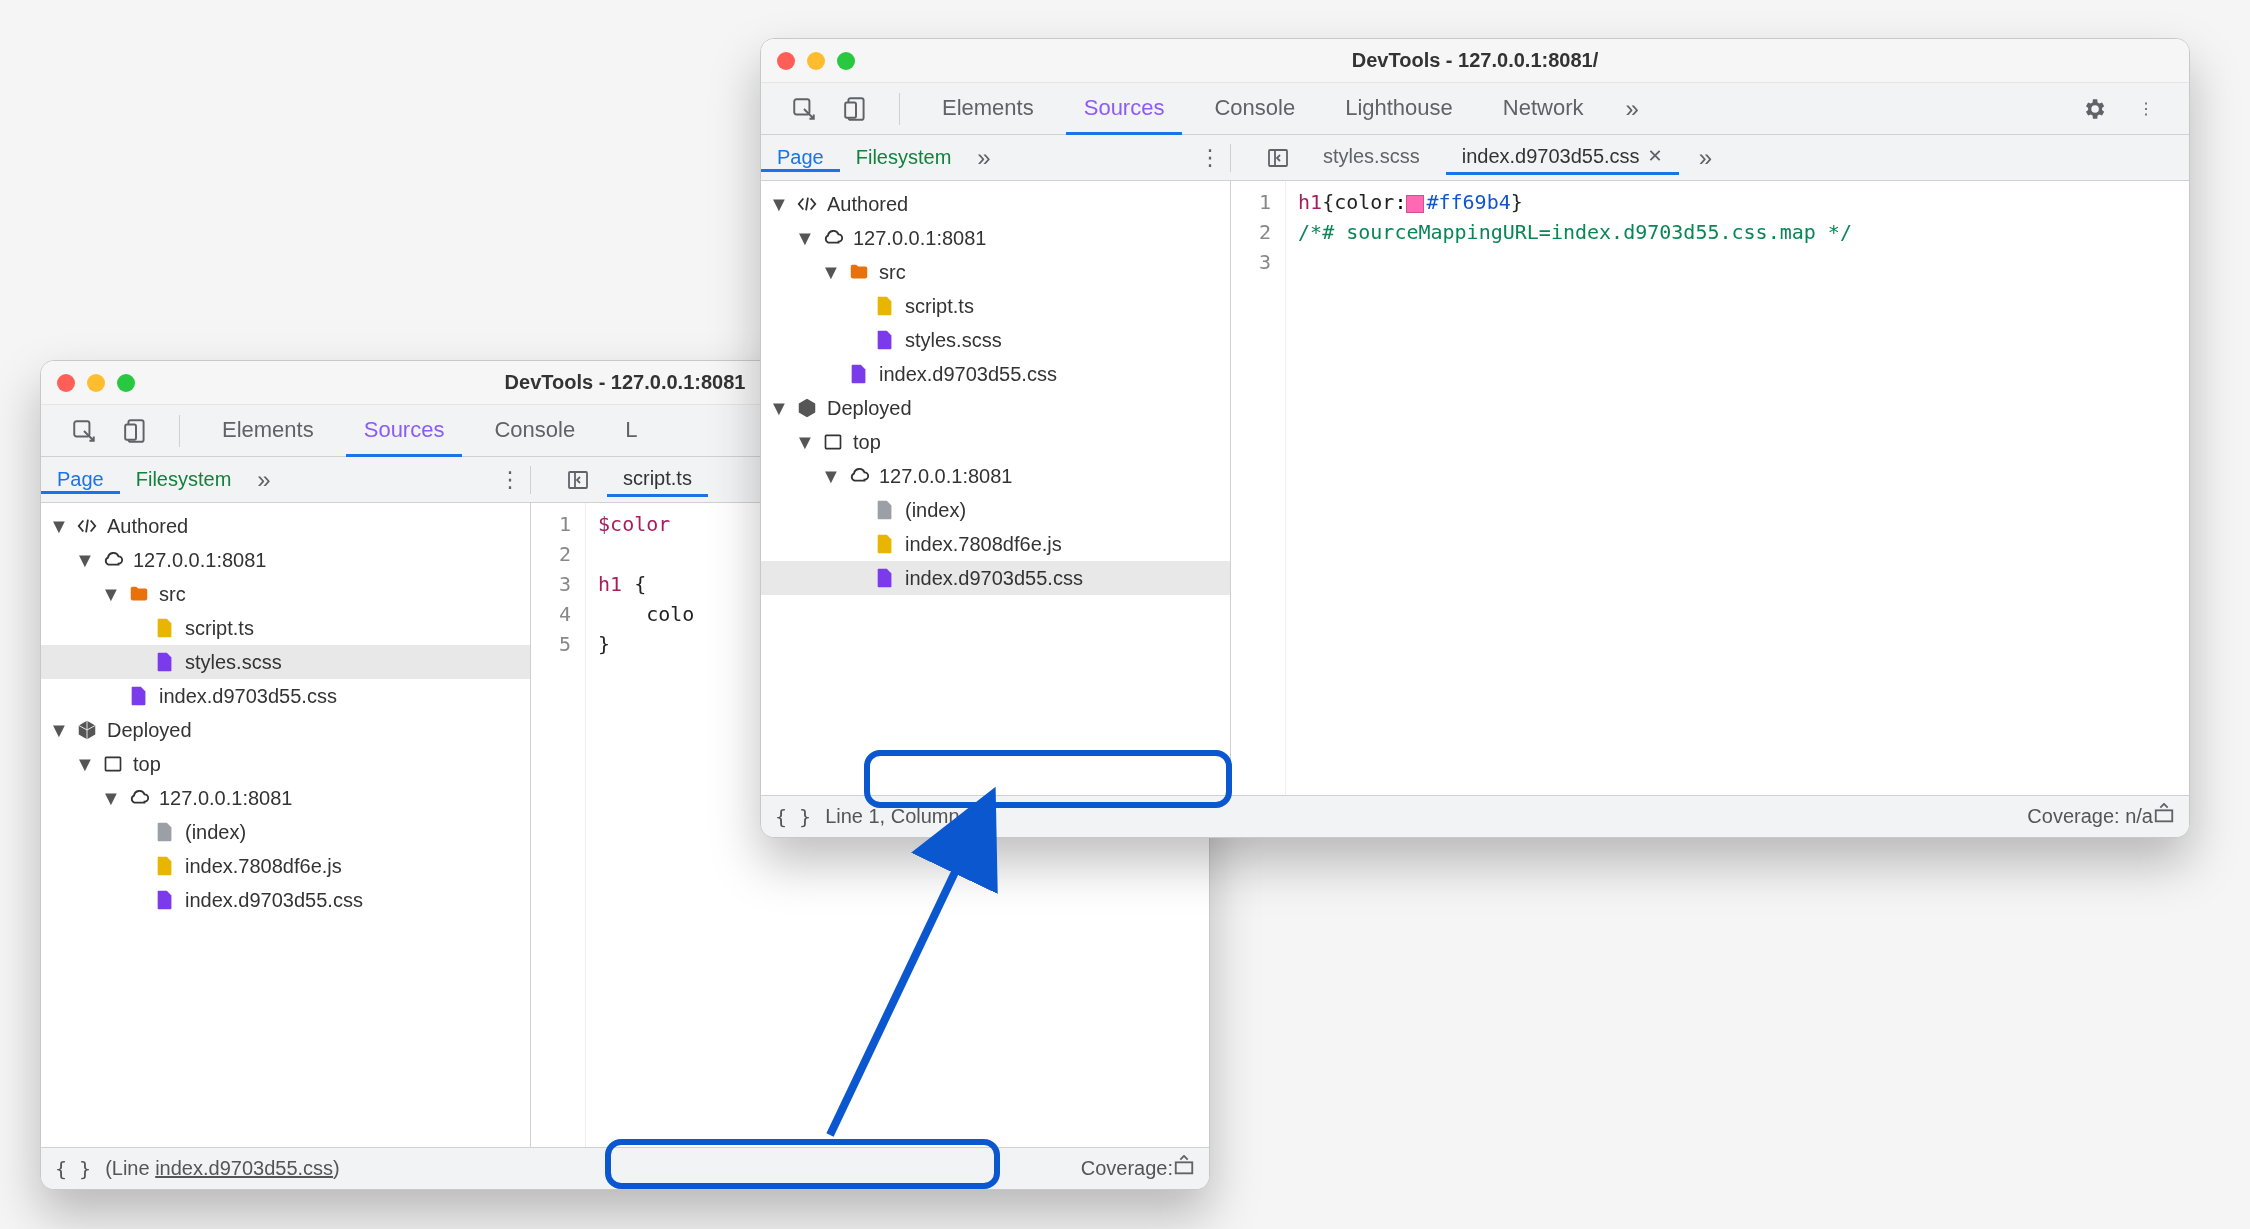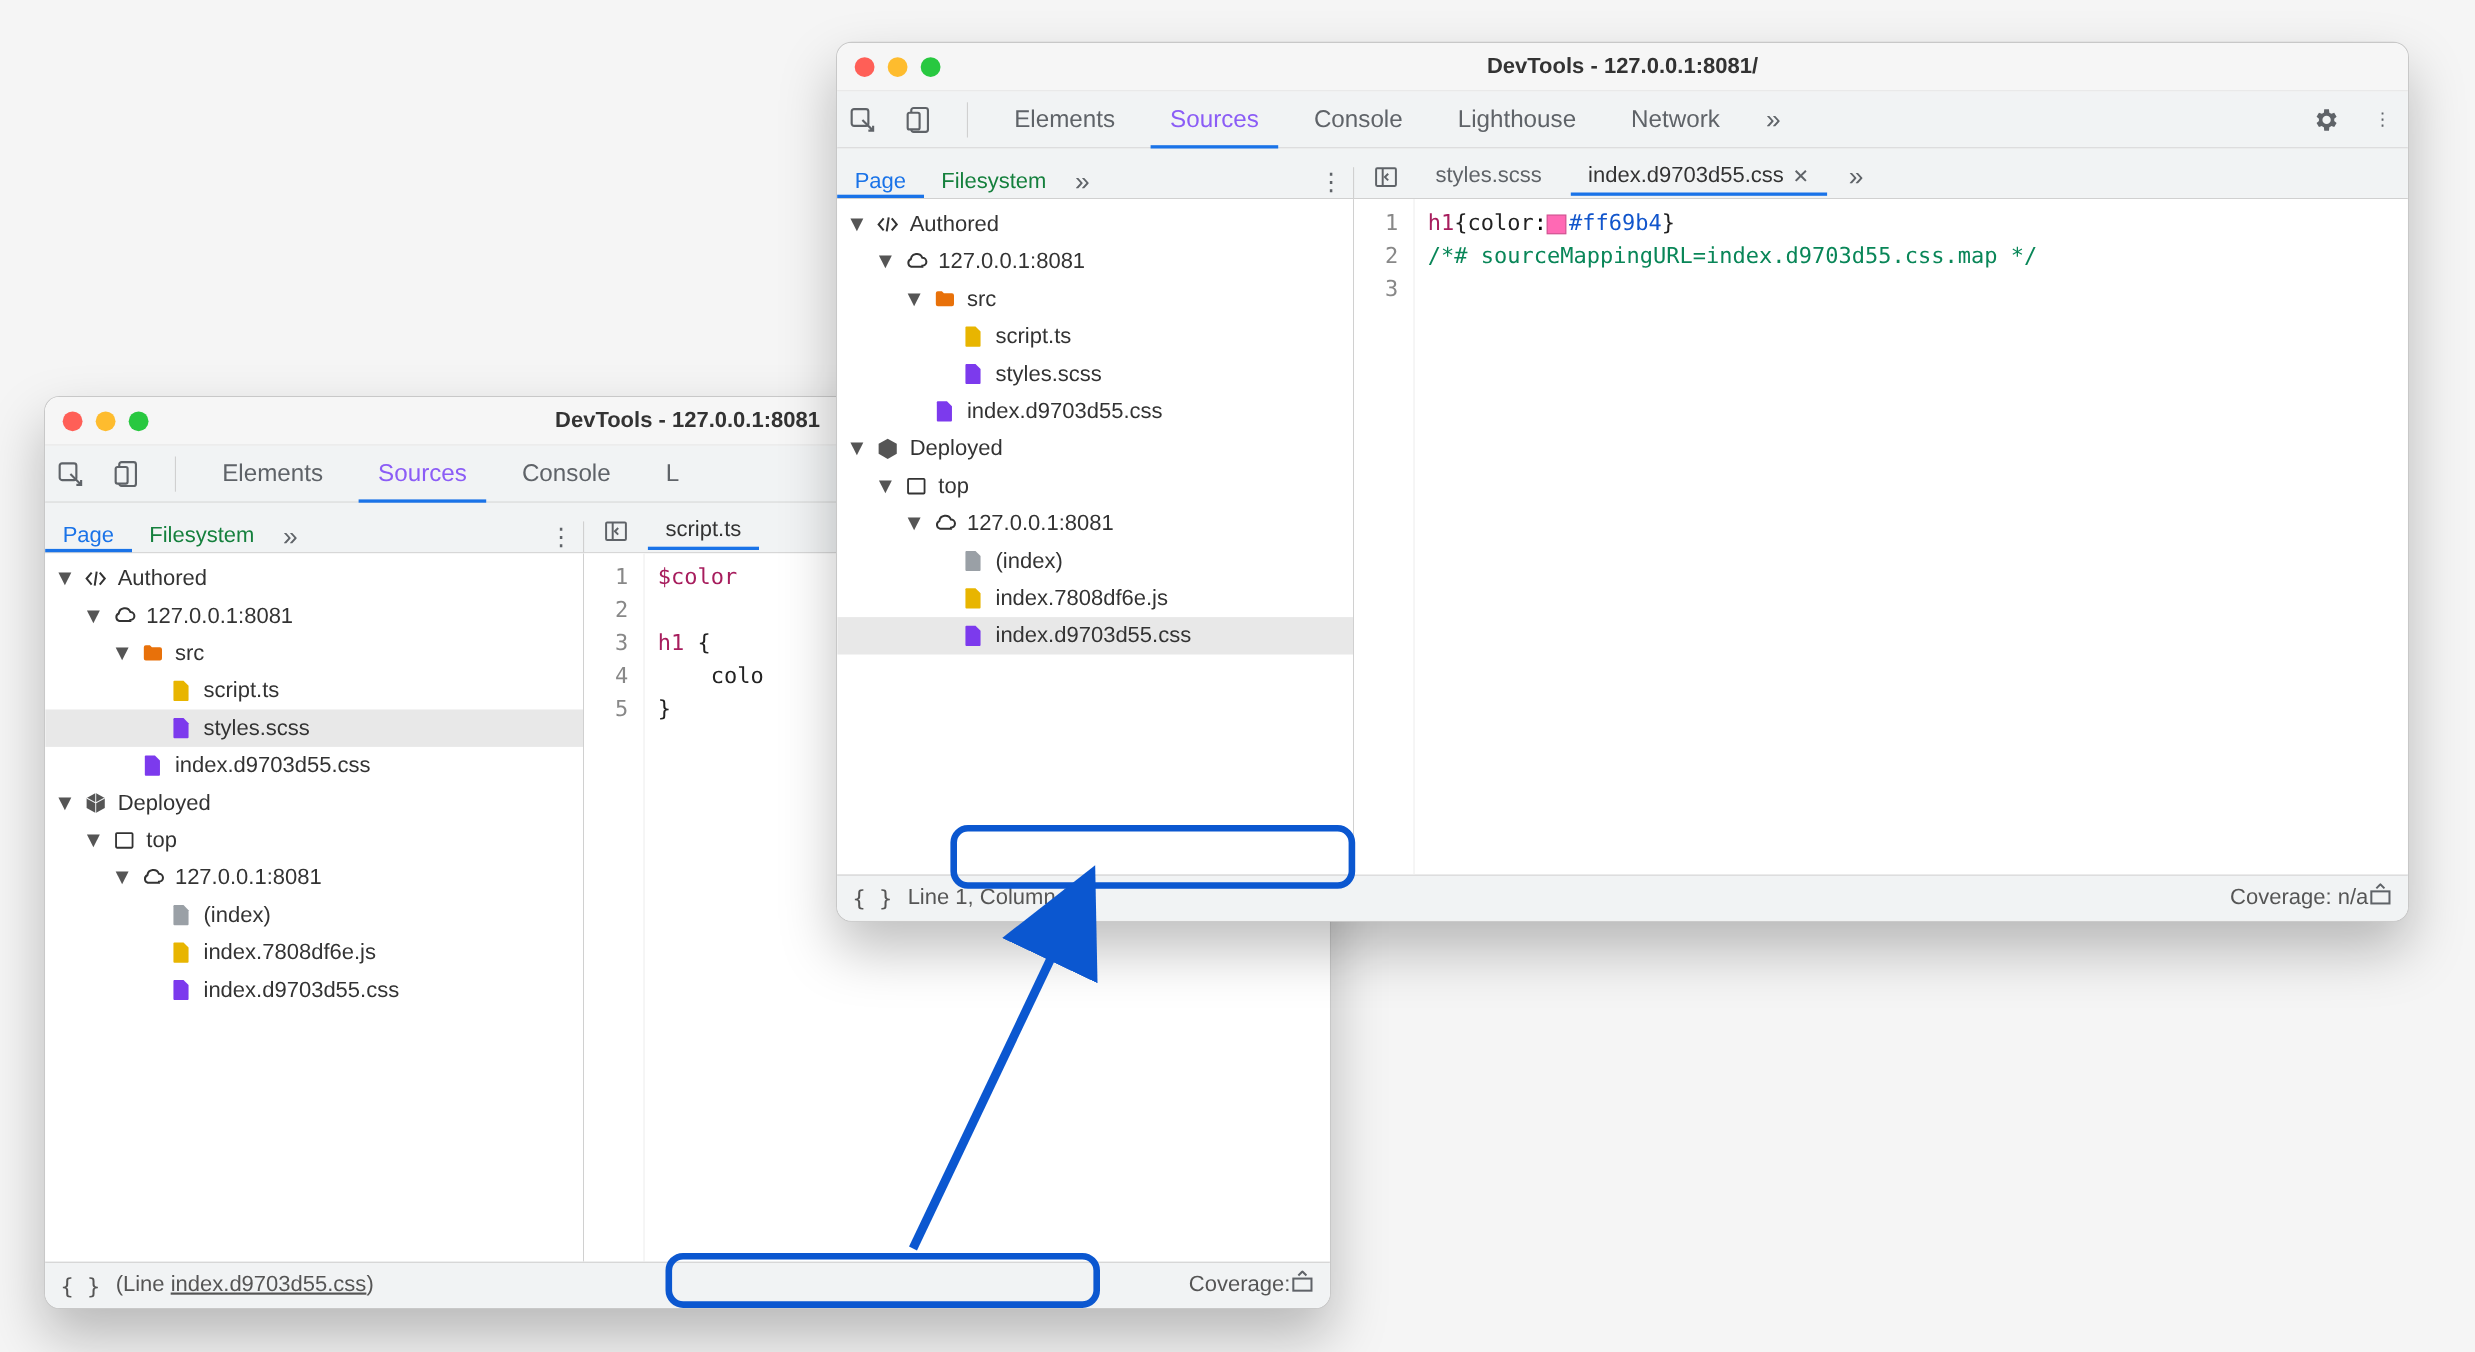--- a/index.html
+++ b/index.html
@@ -52,21 +52,21 @@
   color: #333;
   pointer-events: none;
 }
 
 .toolbar {
   height: 52px;
   background: #f1f3f4;
   border-bottom: 1px solid #d0d0d0;
   display: flex;
   align-items: center;
-  padding: 0 4px;
+  padding: 0 24px;
   gap: 14px;
 }
 .toolbar-icon {
   width: 38px; height: 38px;
   display: flex; align-items: center; justify-content: center;
   color: #5f6368;
 }
 .toolbar-sep {
   width: 1px; height: 32px; background: #d0d0d0;
   margin: 0 10px;
@@ -90,21 +90,22 @@
 .chevrons {
   font-size: 24px; color: #5f6368; padding: 0 10px;
 }
 .spacer { flex: 1; }
 
 .subbar {
   height: 46px;
   background: #f1f3f4;
   border-bottom: 1px solid #d0d0d0;
   display: flex;
-  align-items: flex-end;
+  align-items: center;
+  gap: 18px;
 }
 .subbar-left {
   display: flex;
   align-items: center;
   border-right: 1px solid #d0d0d0;
 }
 .subtab {
   padding: 0 16px;
   display: flex;
   align-items: center;

